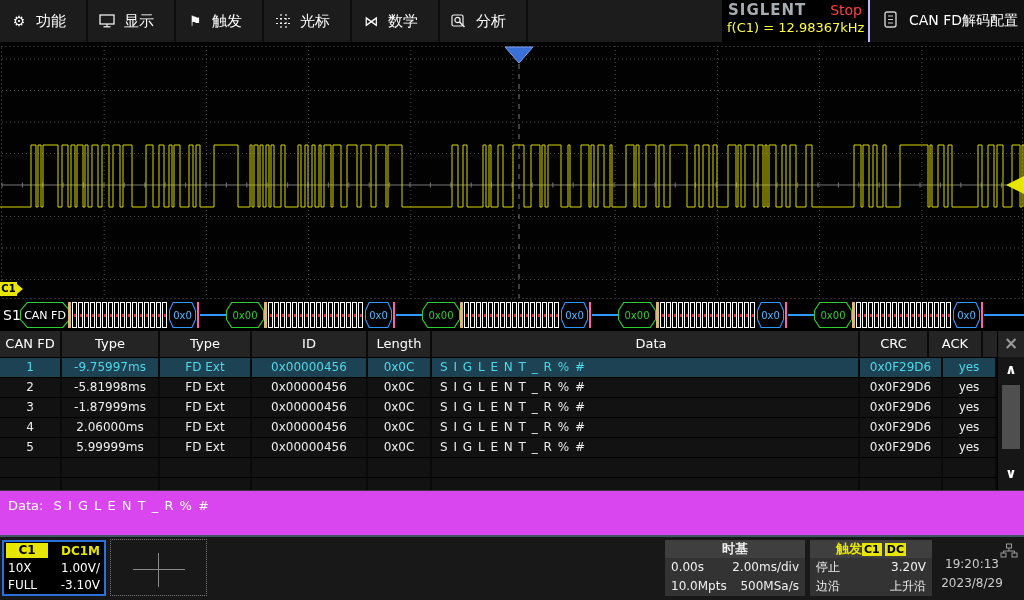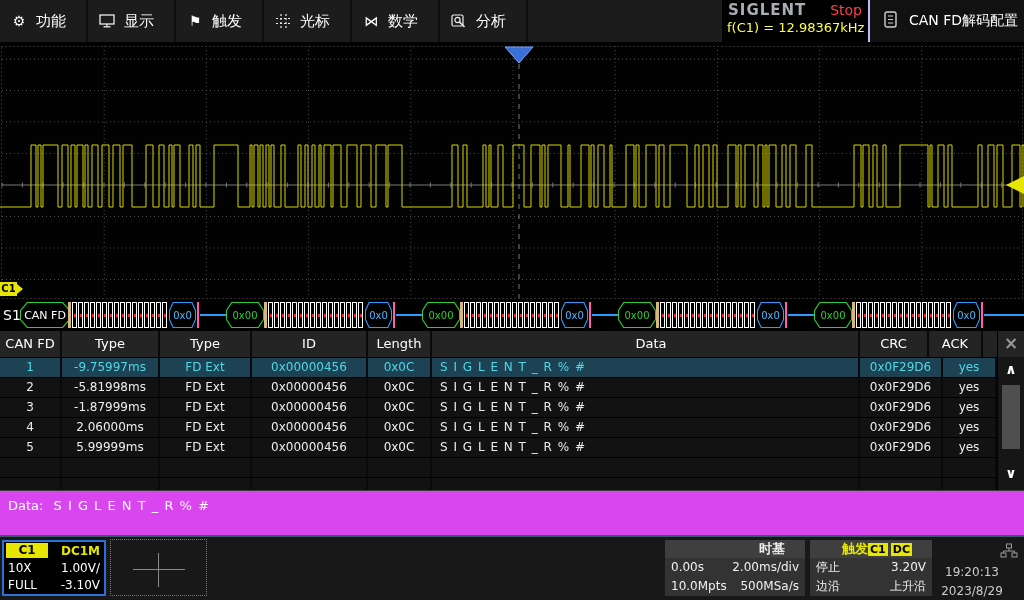--- a/index.html
+++ b/index.html
@@ -73,27 +73,27 @@
       border:2px solid #2970d8;box-sizing:border-box;color:#fff;}
   .chrow{display:flex;justify-content:space-between;align-items:center;height:17px;padding:0 4px;}
   .chname{background:#e6e600;color:#000;font-weight:bold;width:42px;text-align:center;height:15px;line-height:15px;margin-left:-2px;}
   .chcoup{color:#e6e600;font-weight:bold;}
   .addbox{position:absolute;left:110px;top:2px;width:97px;height:57px;border:1px dotted #777;box-sizing:border-box;}
   .addh{position:absolute;left:22px;top:29px;width:52px;height:1px;background:#8a8a8a;}
   .addv{position:absolute;left:47px;top:13px;width:1px;height:34px;background:#8a8a8a;}
   .infobox{position:absolute;top:3px;height:56px;background:#333;color:#f0f0f0;box-sizing:border-box;}
   .tbbox{left:665px;width:140px;}
   .trbox{left:810px;width:122px;}
-  .ibhead{height:18px;line-height:18px;background:#3f3f3f;padding:0 20px;font-size:13px;display:flex;justify-content:flex-end;align-items:center;}
+  .ibhead{height:18px;line-height:18px;background:#3f3f3f;padding:0 20px;font-size:13px;display:flex;justify-content:center;align-items:center;}
   .ibhead .t{font-weight:bold;}
   .trbox .t{color:#e6e600;}
   .badges{display:flex;gap:3px;}
   .badge{background:#e6e600;color:#000;font-size:11px;font-weight:bold;padding:0 2px;line-height:13px;}
   .ibrow{display:flex;justify-content:space-between;padding:0 6px;height:19px;line-height:19px;font-size:12px;}
-  .clock{position:absolute;left:936px;top:18px;width:72px;text-align:center;color:#ccc;font-size:12px;line-height:19px;margin-top:8px;}
+  .clock{position:absolute;left:936px;top:18px;width:72px;text-align:center;color:#ccc;font-size:12px;line-height:19px;}
   .neticon{position:absolute;left:1000px;top:6px;}
 </style>
 </head>
 <body>
 
 <div class="screen">
 
   <div class="topbar">
     <div class="menu" id="menu">
         <div class="mi">

